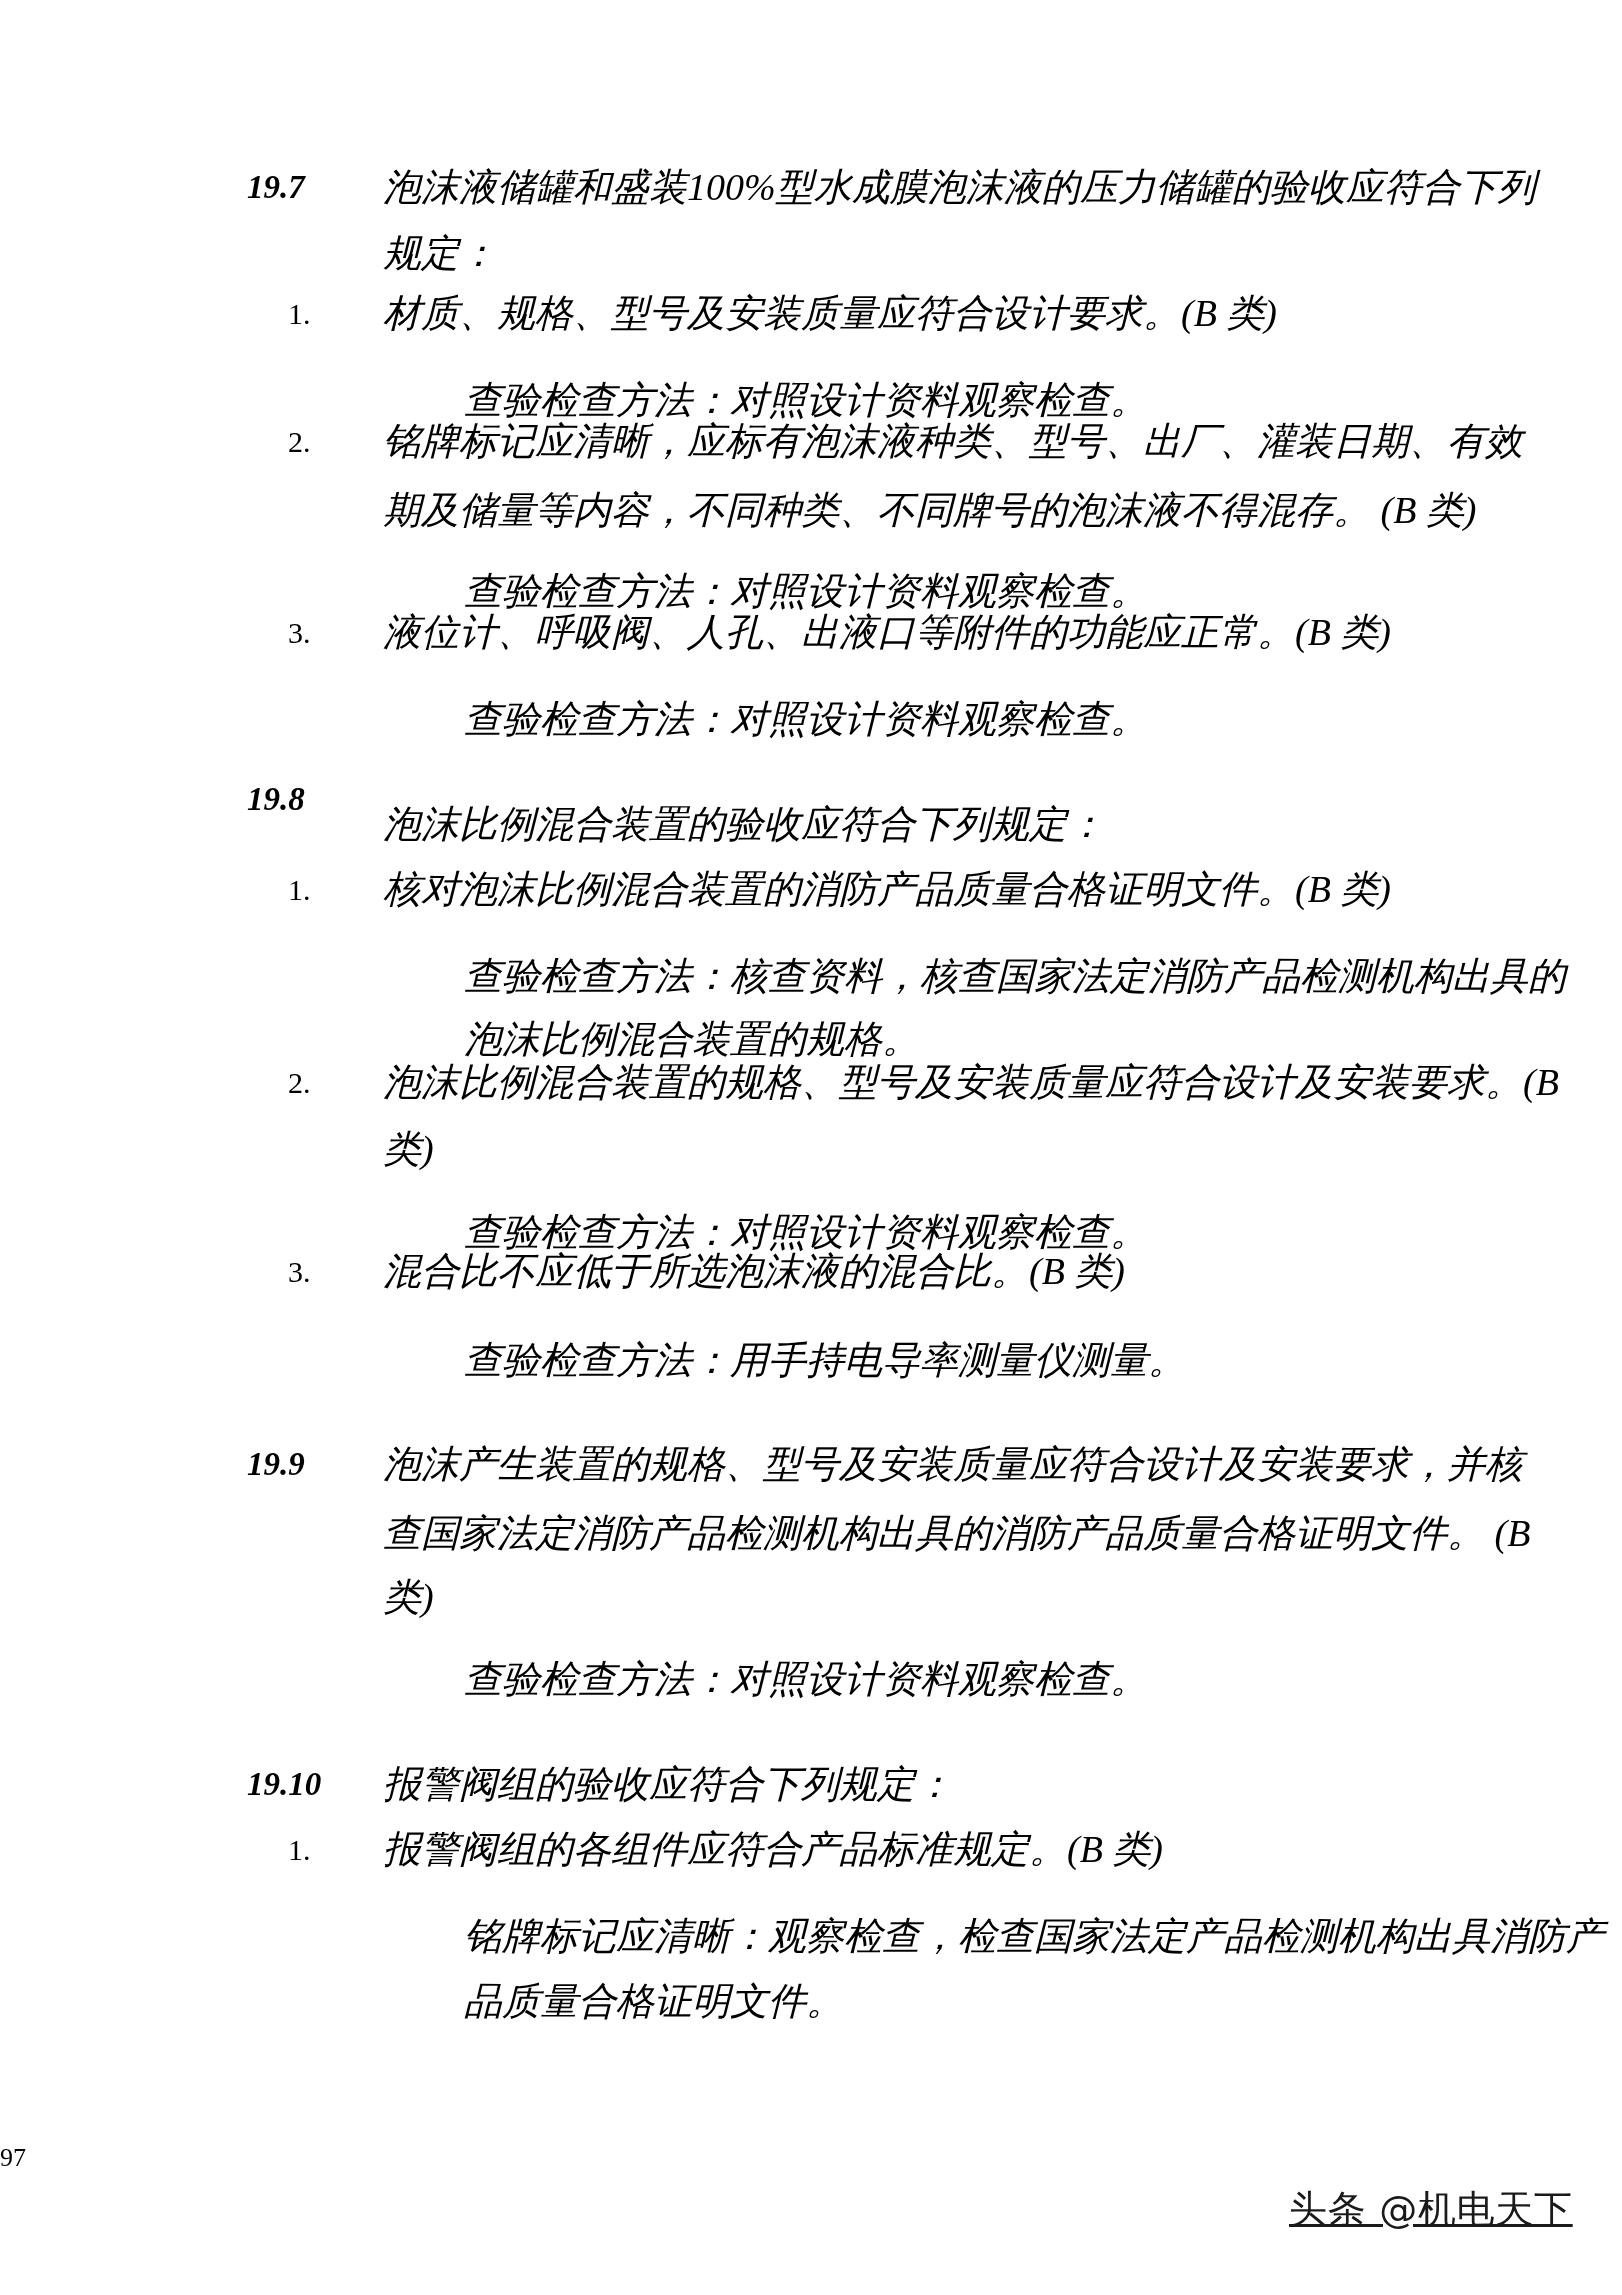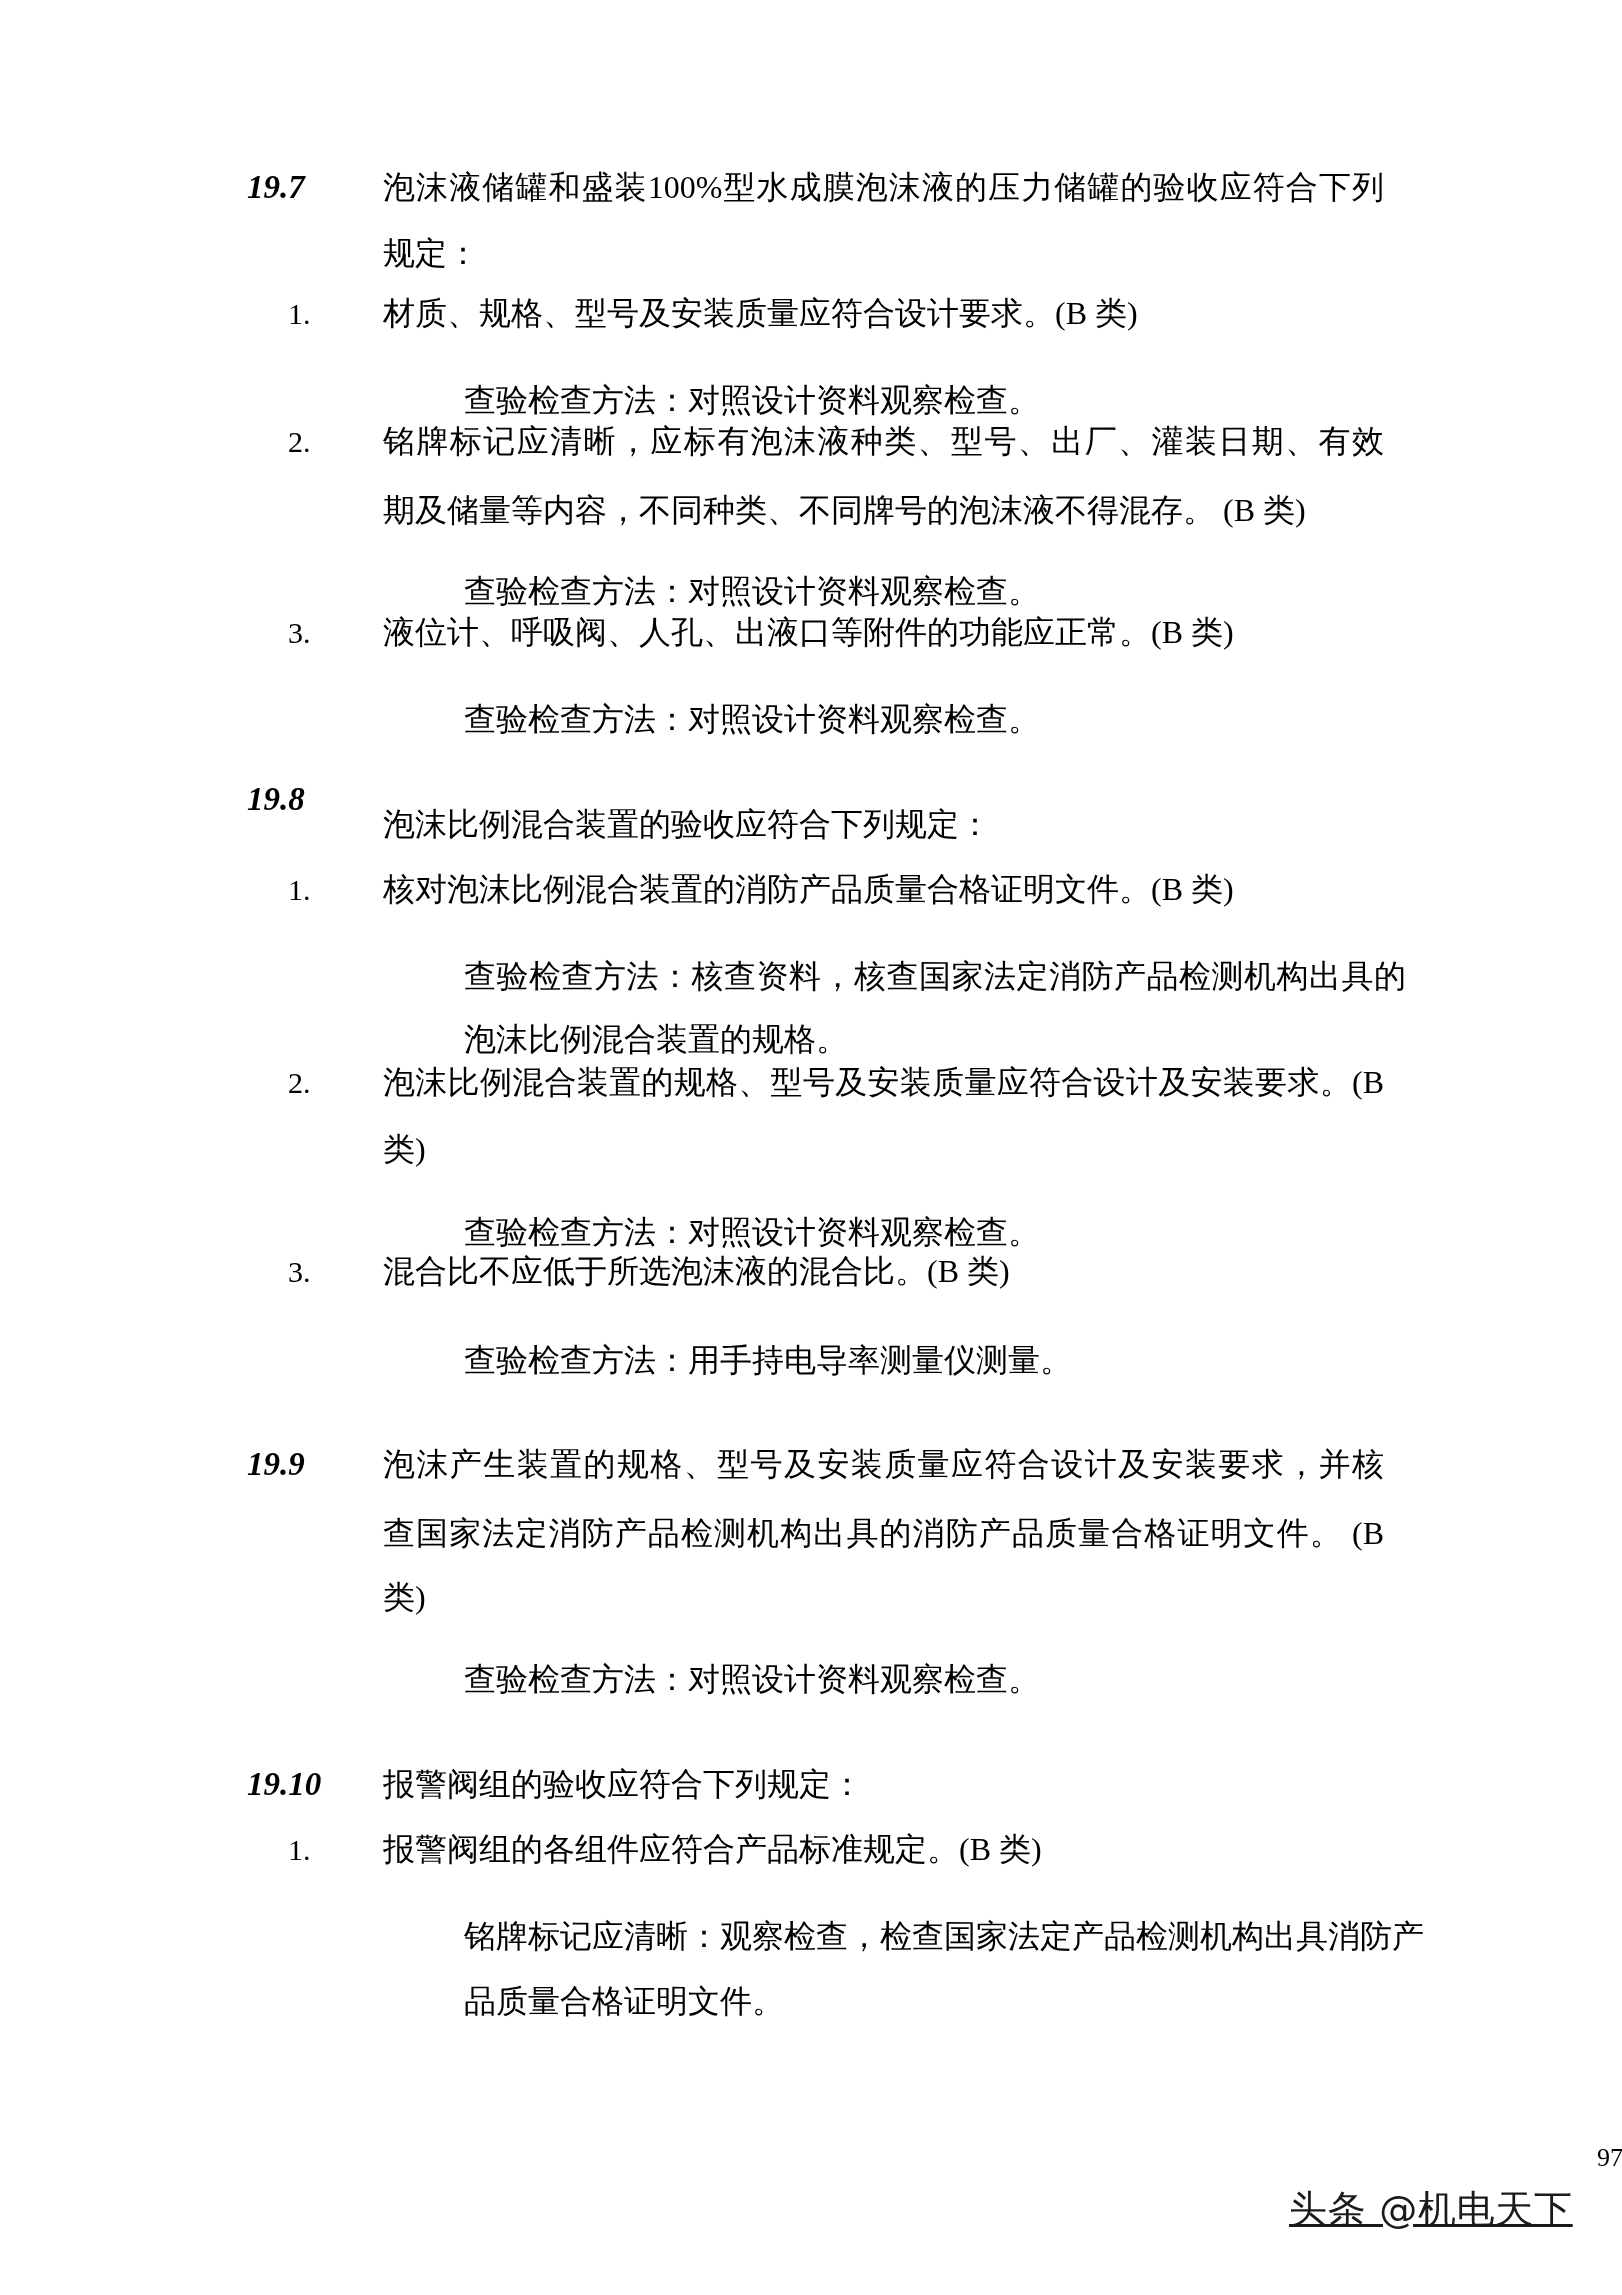--- a/index.html
+++ b/index.html
@@ -3,43 +3,44 @@
 <meta charset="utf-8">
 <style>
   html, body { margin: 0; padding: 0; background: #ffffff; }
   body {
     width: 1623px; height: 2295px; position: relative; overflow: hidden;
     font-family: "Liberation Serif", "DejaVu Serif", serif;
     color: #000000;
   }
   .line {
     position: absolute;
-    font-size: 32px;
+    font-size: 38px;
     line-height: 39px;
     white-space: nowrap;
+    font-style: italic;
   }
   .secnum {
     position: absolute;
     font-family: "Liberation Serif", serif;
     font-weight: bold; font-style: italic;
     font-size: 33px; line-height: 39px;
     left: 247px;
   }
   .itemnum {
     position: absolute;
     font-size: 30px; line-height: 39px;
     left: 288px;
   }
   .text { left: 383px; }
   .method { left: 464px; margin-top: 18px; }
   .justify { width: 1001px; text-align: justify; text-align-last: justify; }
   .justify-m { width: 942px; text-align: justify; text-align-last: justify; }
   .pagenum {
     position: absolute; left: 0; width: 1623px; top: 2141px;
-    text-align: right; font-size: 26px; line-height: 33px;
+    text-align: left; font-size: 26px; line-height: 33px;
   }
   .watermark {
     position: absolute; left: 1289px; top: 2186px;
     font-family: "DejaVu Sans", sans-serif;
     font-size: 38px; line-height: 46px; color: #1a1a1a;
     text-shadow: 0 0 1.3px #ffffff, 0 0 2.6px #ffffff;
     letter-spacing: 0.7px;
     text-decoration: underline;
   }
 </style>

